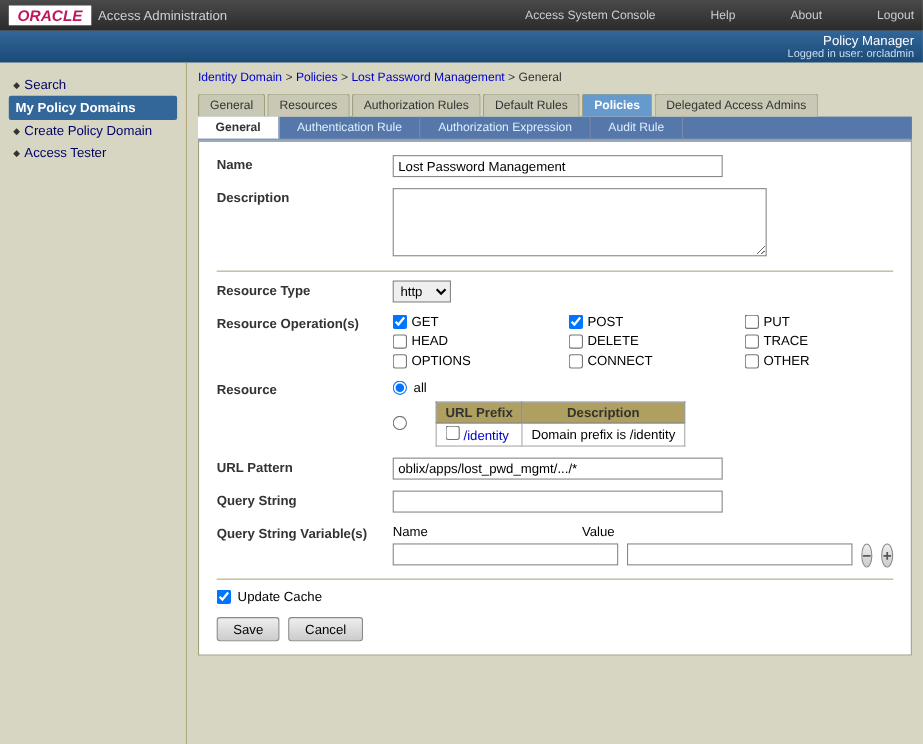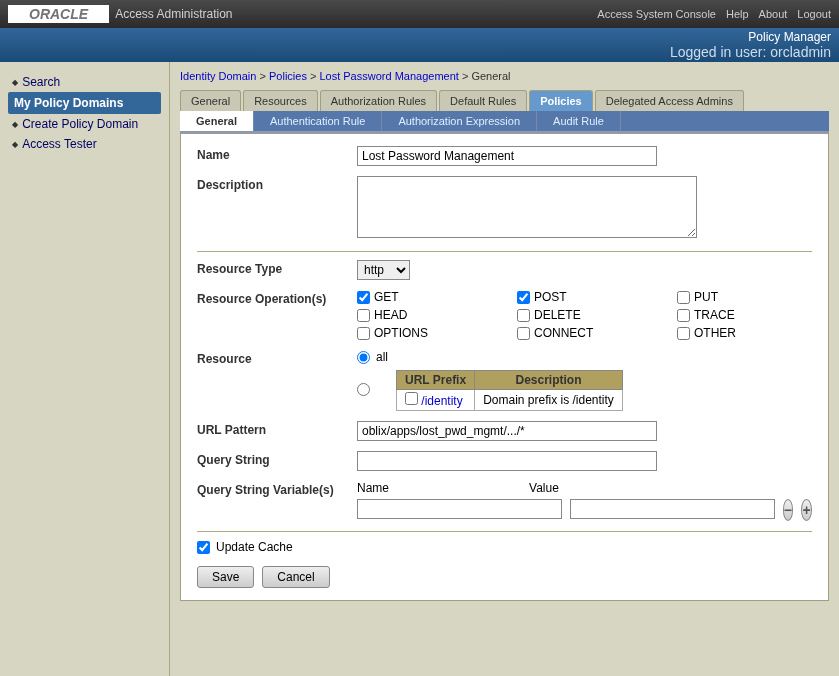--- a/index.html
+++ b/index.html
@@ -9,39 +9,39 @@
     .top-header {
       background: linear-gradient(to bottom, #4a4a4a, #2a2a2a);
       display: flex;
       align-items: center;
       justify-content: space-between;
       padding: 4px 8px;
       height: 28px;
     }
     .logo-area { display: flex; align-items: center; gap: 6px; }
     .oracle-logo {
-      color: #737373;
+      color: #be185d;
       font-size: 14px;
       font-weight: bold;
       font-style: italic;
       background: white;
-      padding: 1px 21px;
+      padding: 1px 8px;
     }
     .app-title { color: #d0d0d0; font-size: 12px; }
     .top-nav { display: flex; gap: 10px; align-items: center; }
-    .top-nav a { color: #cccccc; text-decoration: none; font-size: 11px; }
+    .top-nav a { color: #cccccc; text-decoration: none; font-size: 11px; margin-left: 40px; }
 
     
     .policy-bar {
       background: linear-gradient(to bottom, #336699, #1a4a77);
       text-align: right;
       padding: 2px 8px;
     }
     .policy-bar .policy-title { color: white; font-size: 12px; font-weight: normal; }
-    .policy-bar .logged-in { color: #ccddee; font-size: 14px; }
+    .policy-bar .logged-in { color: #ccddee; font-size: 10px; }
 
     
     .main-layout { display: flex; height: calc(676px - 52px); }
 
     
     .sidebar {
       width: 170px;
       background: #d6d6c2;
       padding: 10px 8px;
       border-right: 1px solid #b0a880;

